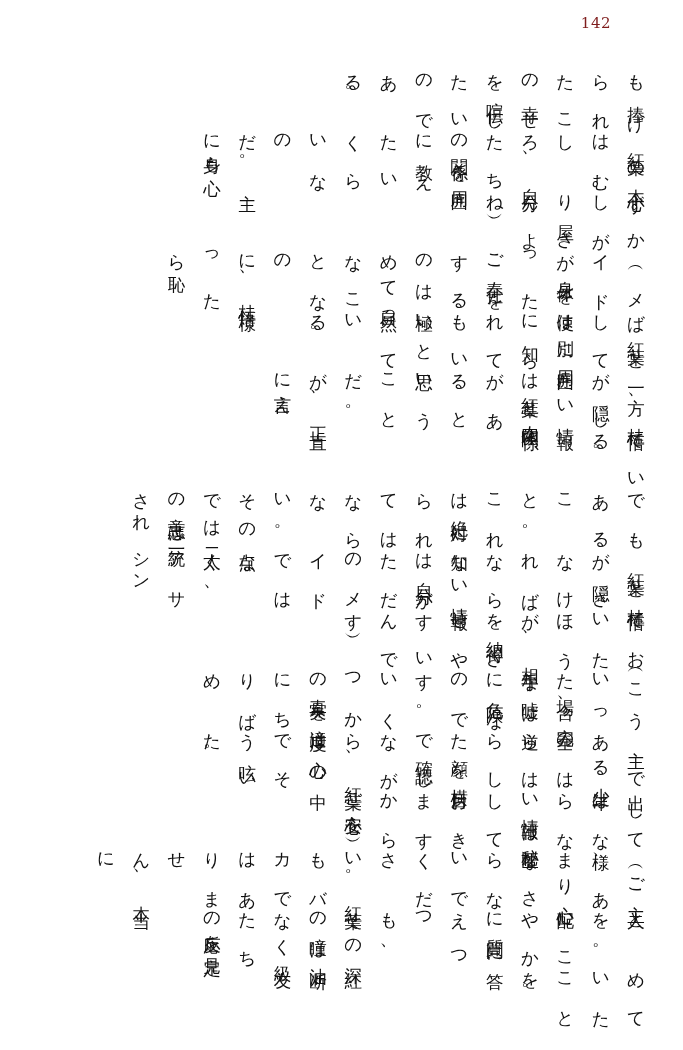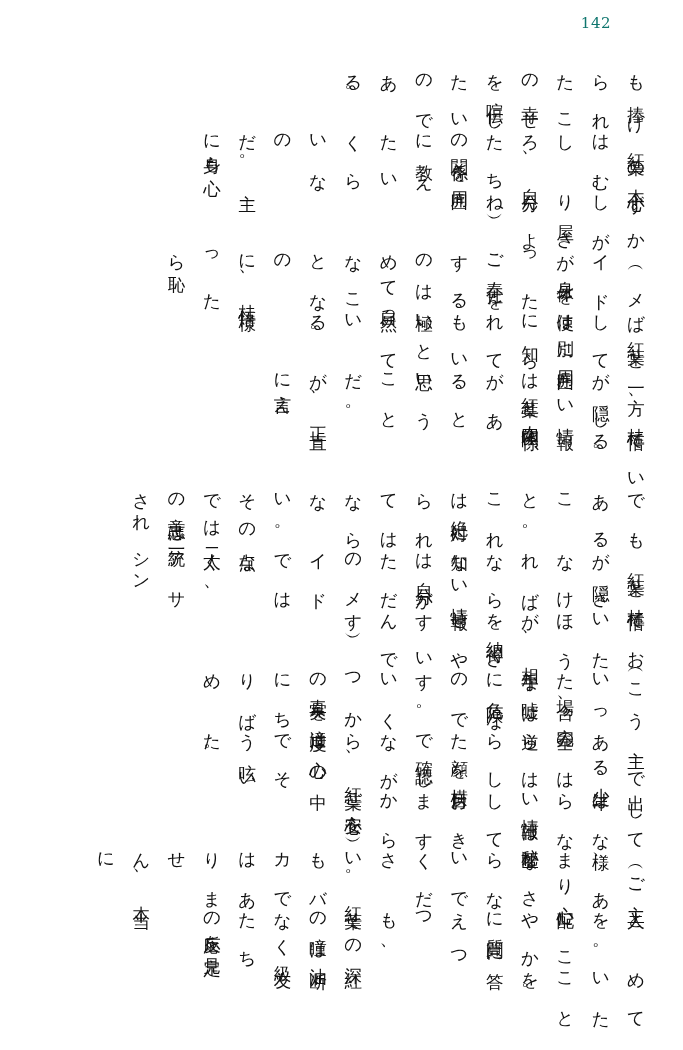--- a/index.html
+++ b/index.html
@@ -19,21 +19,21 @@
     width: 683px;
     height: 1050px;
     box-sizing: border-box;
   }
   .page-number {
     position: absolute;
     top: 14px;
     right: 72px;
     font-size: 15px;
     letter-spacing: 0.5px;
-    color: #0f766e;
+    color: #7f1d1d;
     font-family: "DejaVu Serif", "Liberation Serif", serif;
   }
   .body-text {
     position: absolute;
     top: 62px;
     right: 30px;
     left: 32px;
     bottom: 30px;
     writing-mode: vertical-rl;
     text-orientation: upright;

